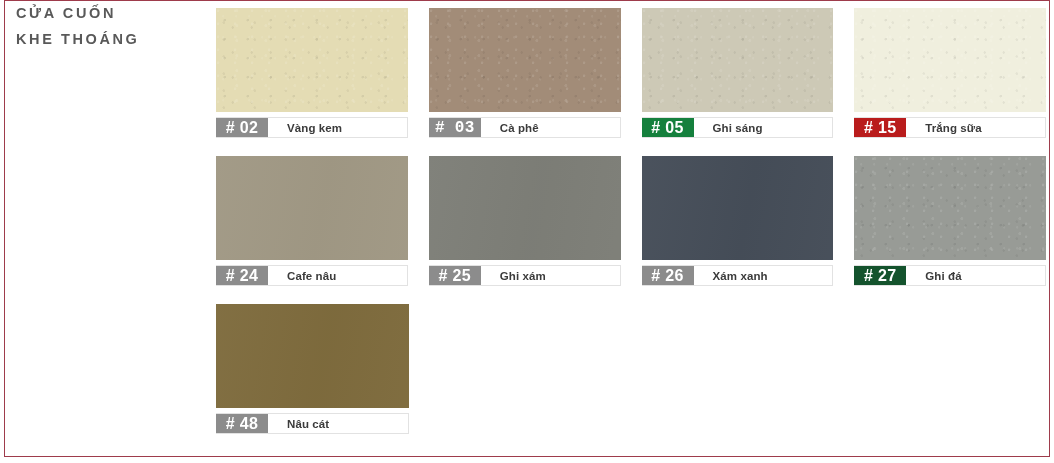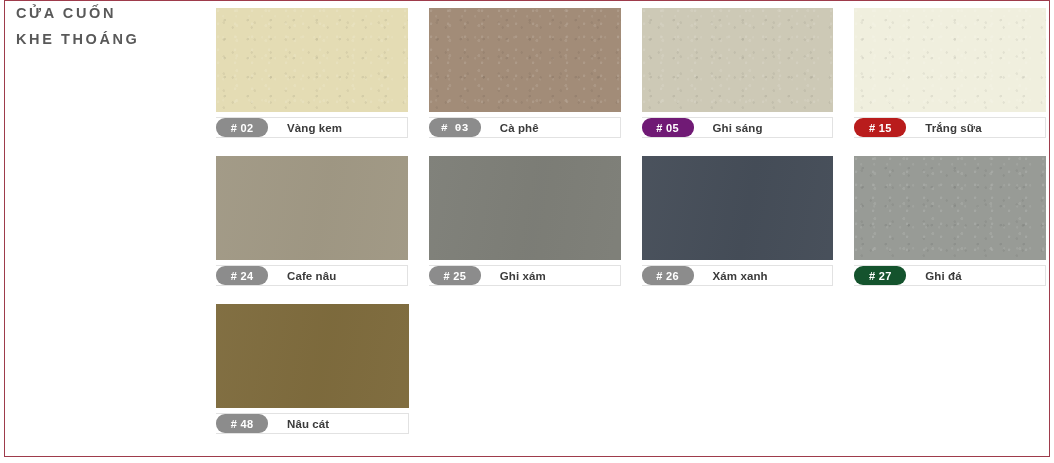--- a/index.html
+++ b/index.html
@@ -113,30 +113,29 @@
     align-items: stretch;
     height: 21px;
     border: 1px solid #e2e2e2;
     border-left: none;
     background: #ffffff;
     box-sizing: border-box;
   }
   .swatch-code {
     background: #8c8c8c;
     color: #ffffff;
-    font-size: 11px;
+    font-size: 16px;
     font-weight: bold;
     letter-spacing: 0.3px;
     min-width: 52px;
     display: flex;
     align-items: center;
     justify-content: center;
     box-sizing: border-box;
     flex: 0 0 auto;
-    border-radius: 9px;
   }
   .swatch-name {
     flex: 1 1 auto;
     display: flex;
     align-items: center;
     padding-left: 19px;
     font-size: 11.5px;
     font-weight: bold;
     color: #3b3b3b;
     letter-spacing: 0.1px;
@@ -169,21 +168,21 @@
         <div class="swatch-card">
           <div class="swatch-chip textured" style="background: rgb(162, 140, 120);"></div>
           <div class="swatch-label">
             <div class="swatch-code" style="background: rgb(140, 140, 140); font-family: Liberation Mono, monospace;"># 03</div>
             <div class="swatch-name">Cà phê</div>
           </div>
         </div>
         <div class="swatch-card">
           <div class="swatch-chip textured" style="background: rgb(205, 201, 182);"></div>
           <div class="swatch-label">
-            <div class="swatch-code" style="background: #701a75;"># 05</div>
+            <div class="swatch-code" style="background: #15803d;"># 05</div>
             <div class="swatch-name">Ghi sáng</div>
           </div>
         </div>
         <div class="swatch-card">
           <div class="swatch-chip textured" style="background: rgb(240, 239, 222);"></div>
           <div class="swatch-label">
             <div class="swatch-code" style="background: #b91c1c;"># 15</div>
             <div class="swatch-name">Trắng sữa</div>
           </div>
         </div>

